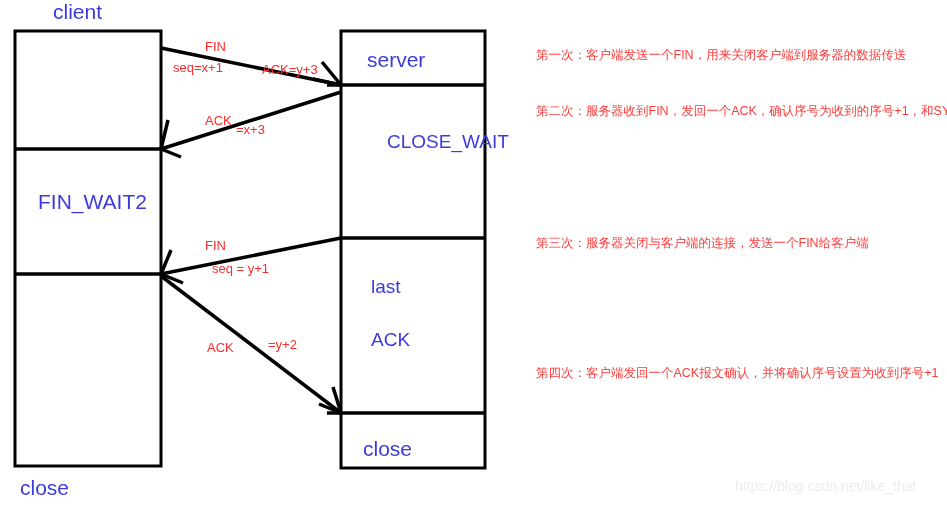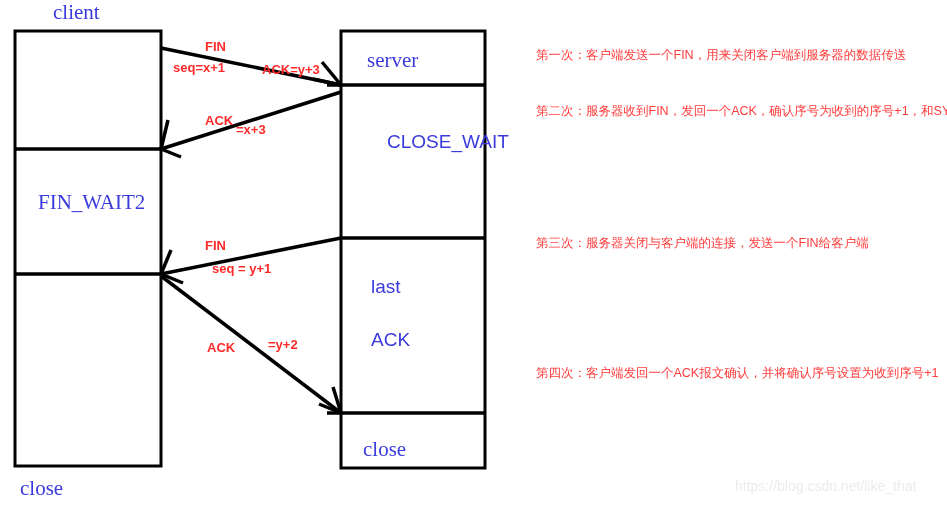--- a/index.html
+++ b/index.html
@@ -30,27 +30,26 @@
     white-space: pre;
     line-height: 1.15;
   }
   
   .blue {
     color: #3b3bdd;
     font-size: 19px;
   }
   .blue.big {
     font-size: 21px;
-    font-family: Liberation Serif, serif;
   }
   
   .red {
     color: #ff2a2a;
     font-size: 13px;
-    font-weight: bold;
+    font-weight: normal;
   }
   
   .note {
     color: #ff3b3b;
     font-size: 12.5px;
     line-height: 1.85;
     width: 420px;
   }
   .watermark {
     color: #ececec;

